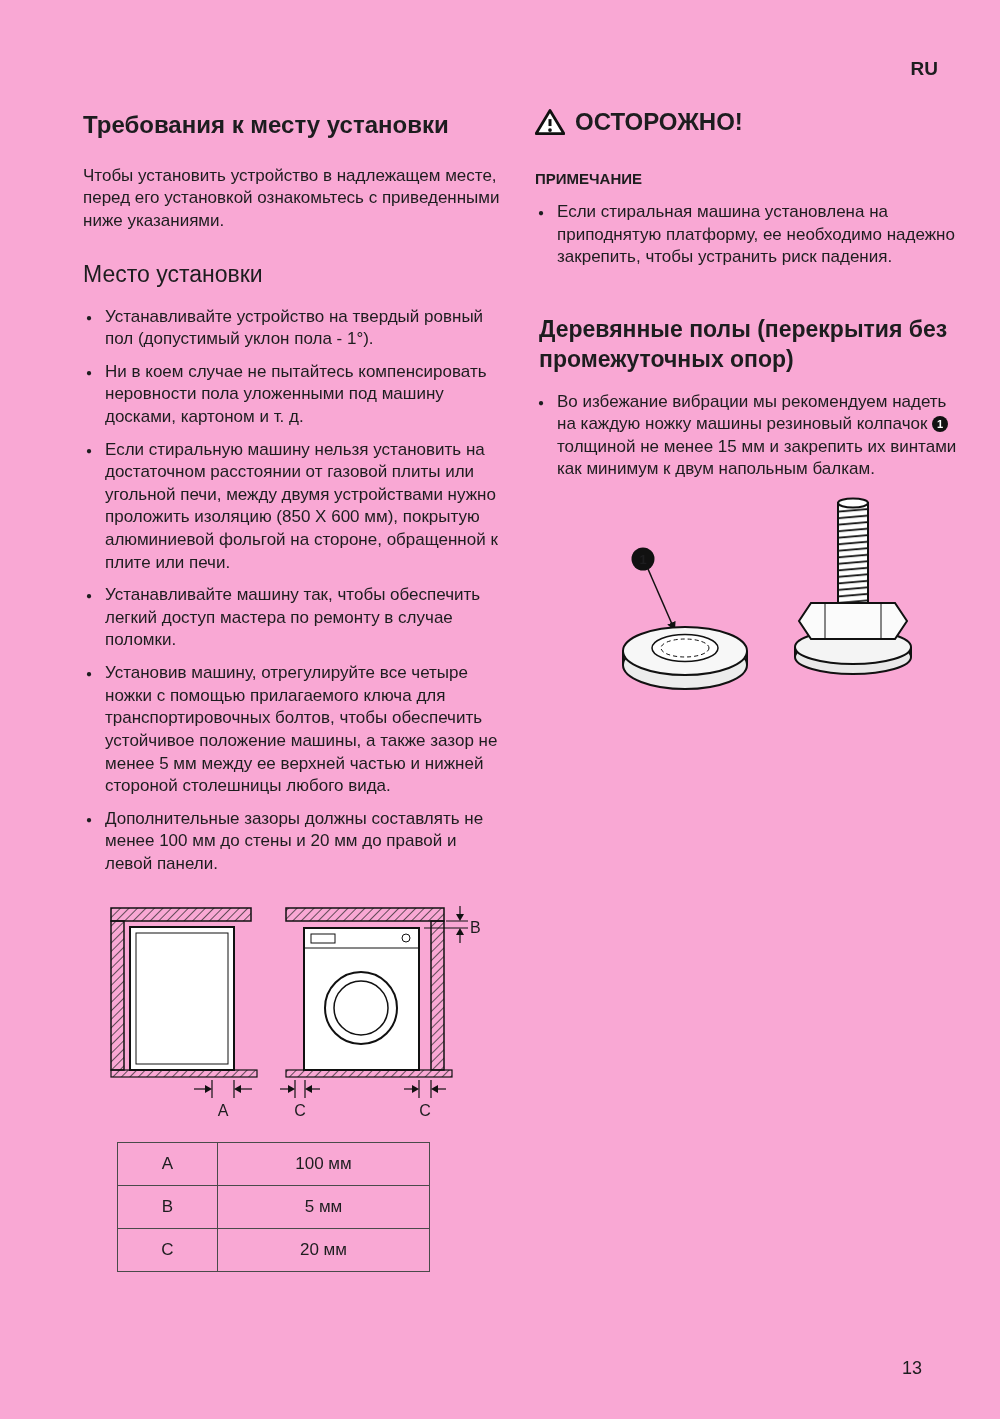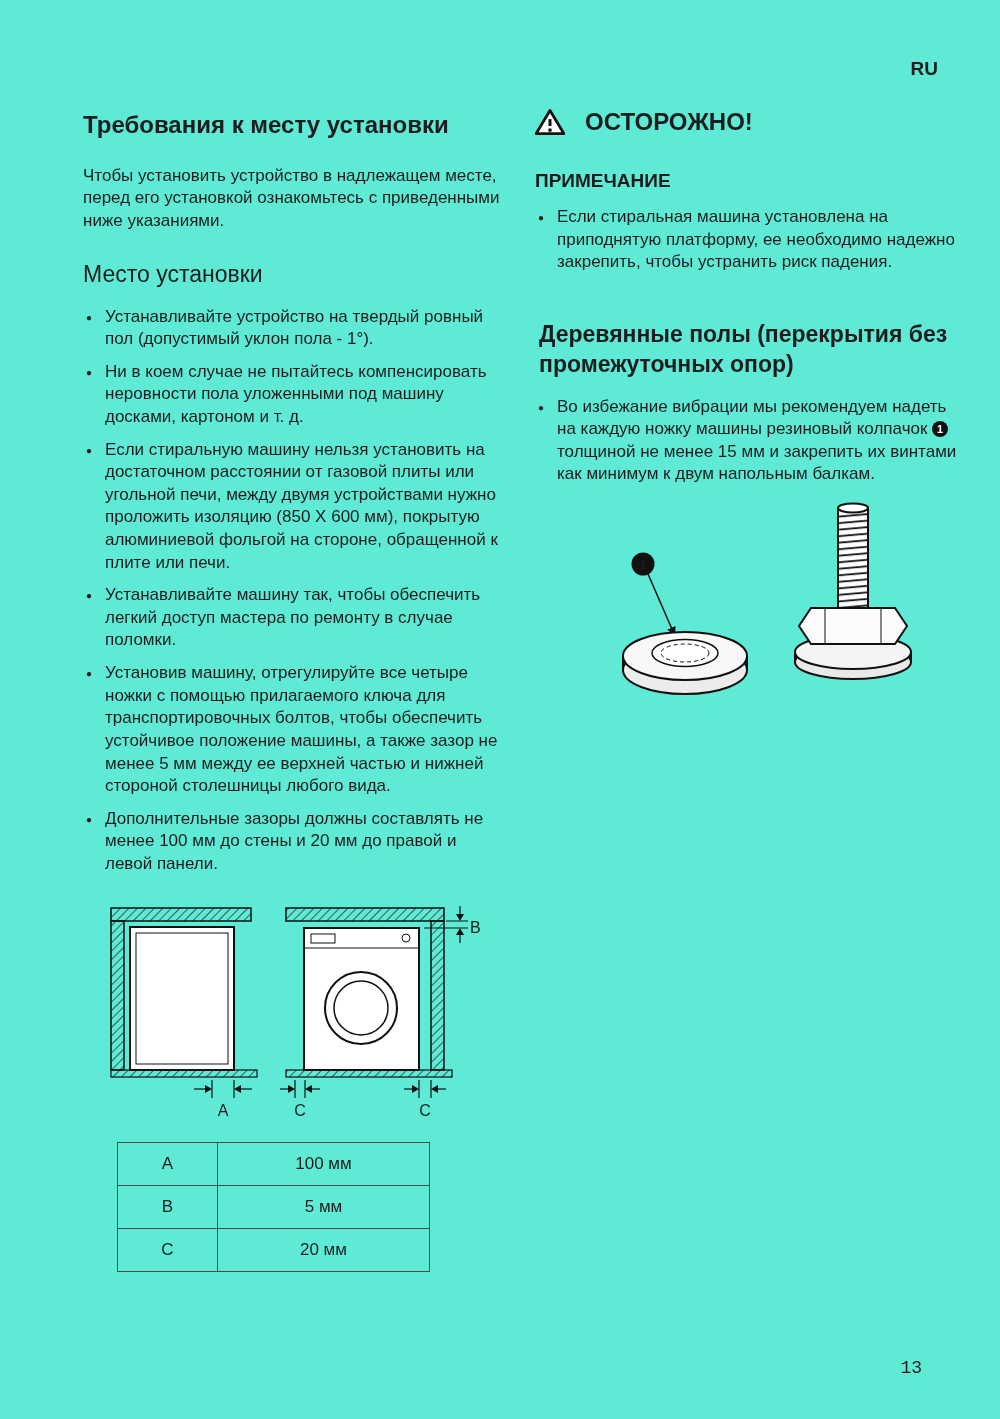--- a/index.html
+++ b/index.html
@@ -1,40 +1,40 @@
 <!DOCTYPE html>
 <html><head>
 <meta charset="utf-8">
 <style>
   * { margin:0; padding:0; box-sizing:border-box; }
   body { background:#ffffff; font-family:"Liberation Sans", sans-serif; color:#1d1d1f; }
-  .page { position:relative; width:1000px; height:1419px; background:#5eead4; overflow:hidden; }
+  .page { position:relative; width:1000px; height:1419px; background:#f9a8d4; overflow:hidden; }
 
   .lang-code { position:absolute; top:58px; right:62px; font-size:19px; font-weight:bold; }
-  .page-num  { position:absolute; top:1358px; right:78px; font-size:18px;font-family:Liberation Mono, monospace; }
+  .page-num  { position:absolute; top:1358px; right:78px; font-size:18px; }
 
   .watermark { position:absolute; left:398px; top:688px; z-index:6;
                font-family:"Liberation Serif", serif; font-weight:bold;
                font-size:42px; color:#cf1414; }
 
   .columns { position:absolute; top:104px; left:83px; display:flex; gap:28px; }
   .col { width:424px; }
 
   h1.doc-title { font-size:24px; line-height:1.28; font-weight:bold; margin:6px 0 24px; }
   p.body { font-size:17px; line-height:1.33; margin-bottom:12px;margin-top:8px; }
   h2.section-head { font-size:23px; font-weight:normal; margin:28px 0 18px; }
   h2.wood-head { font-size:23px; font-weight:bold; line-height:1.3; margin:46px 4px 16px; }
-  h3.note-head { font-size:19px; font-weight:bold; margin:34px 0 14px; }
+  h3.note-head { font-size:15px; font-weight:bold; margin:34px 0 14px; }
 
   ul.bullets { list-style:none; }
   ul.bullets li { position:relative; padding-left:22px; font-size:17px;
                   line-height:1.33; margin-bottom:10px; }
   ul.bullets li::before { content:"●"; position:absolute; left:3px; top:5px; font-size:10px; }
 
-  .warn-head { display:flex; align-items:flex-end; gap:20px; margin:4px 0 14px; }
+  .warn-head { display:flex; align-items:flex-end; gap:10px; margin:4px 0 14px; }
   .warn-head .warn-title { font-size:24px; font-weight:bold; }
 
   .badge-1 { display:inline-block; width:16px; height:16px; border-radius:50%;
              background:#111; color:#fff; font-size:11px; font-weight:bold;
              line-height:16px; text-align:center; vertical-align:1px; }
 
   .install-diagram { display:block; margin:26px 0 0 26px; }
   .foot-diagram { display:block; margin:14px 0 0 12px; }
 
   table.spec-table { border-collapse:collapse; margin:22px 0 0 34px; }

